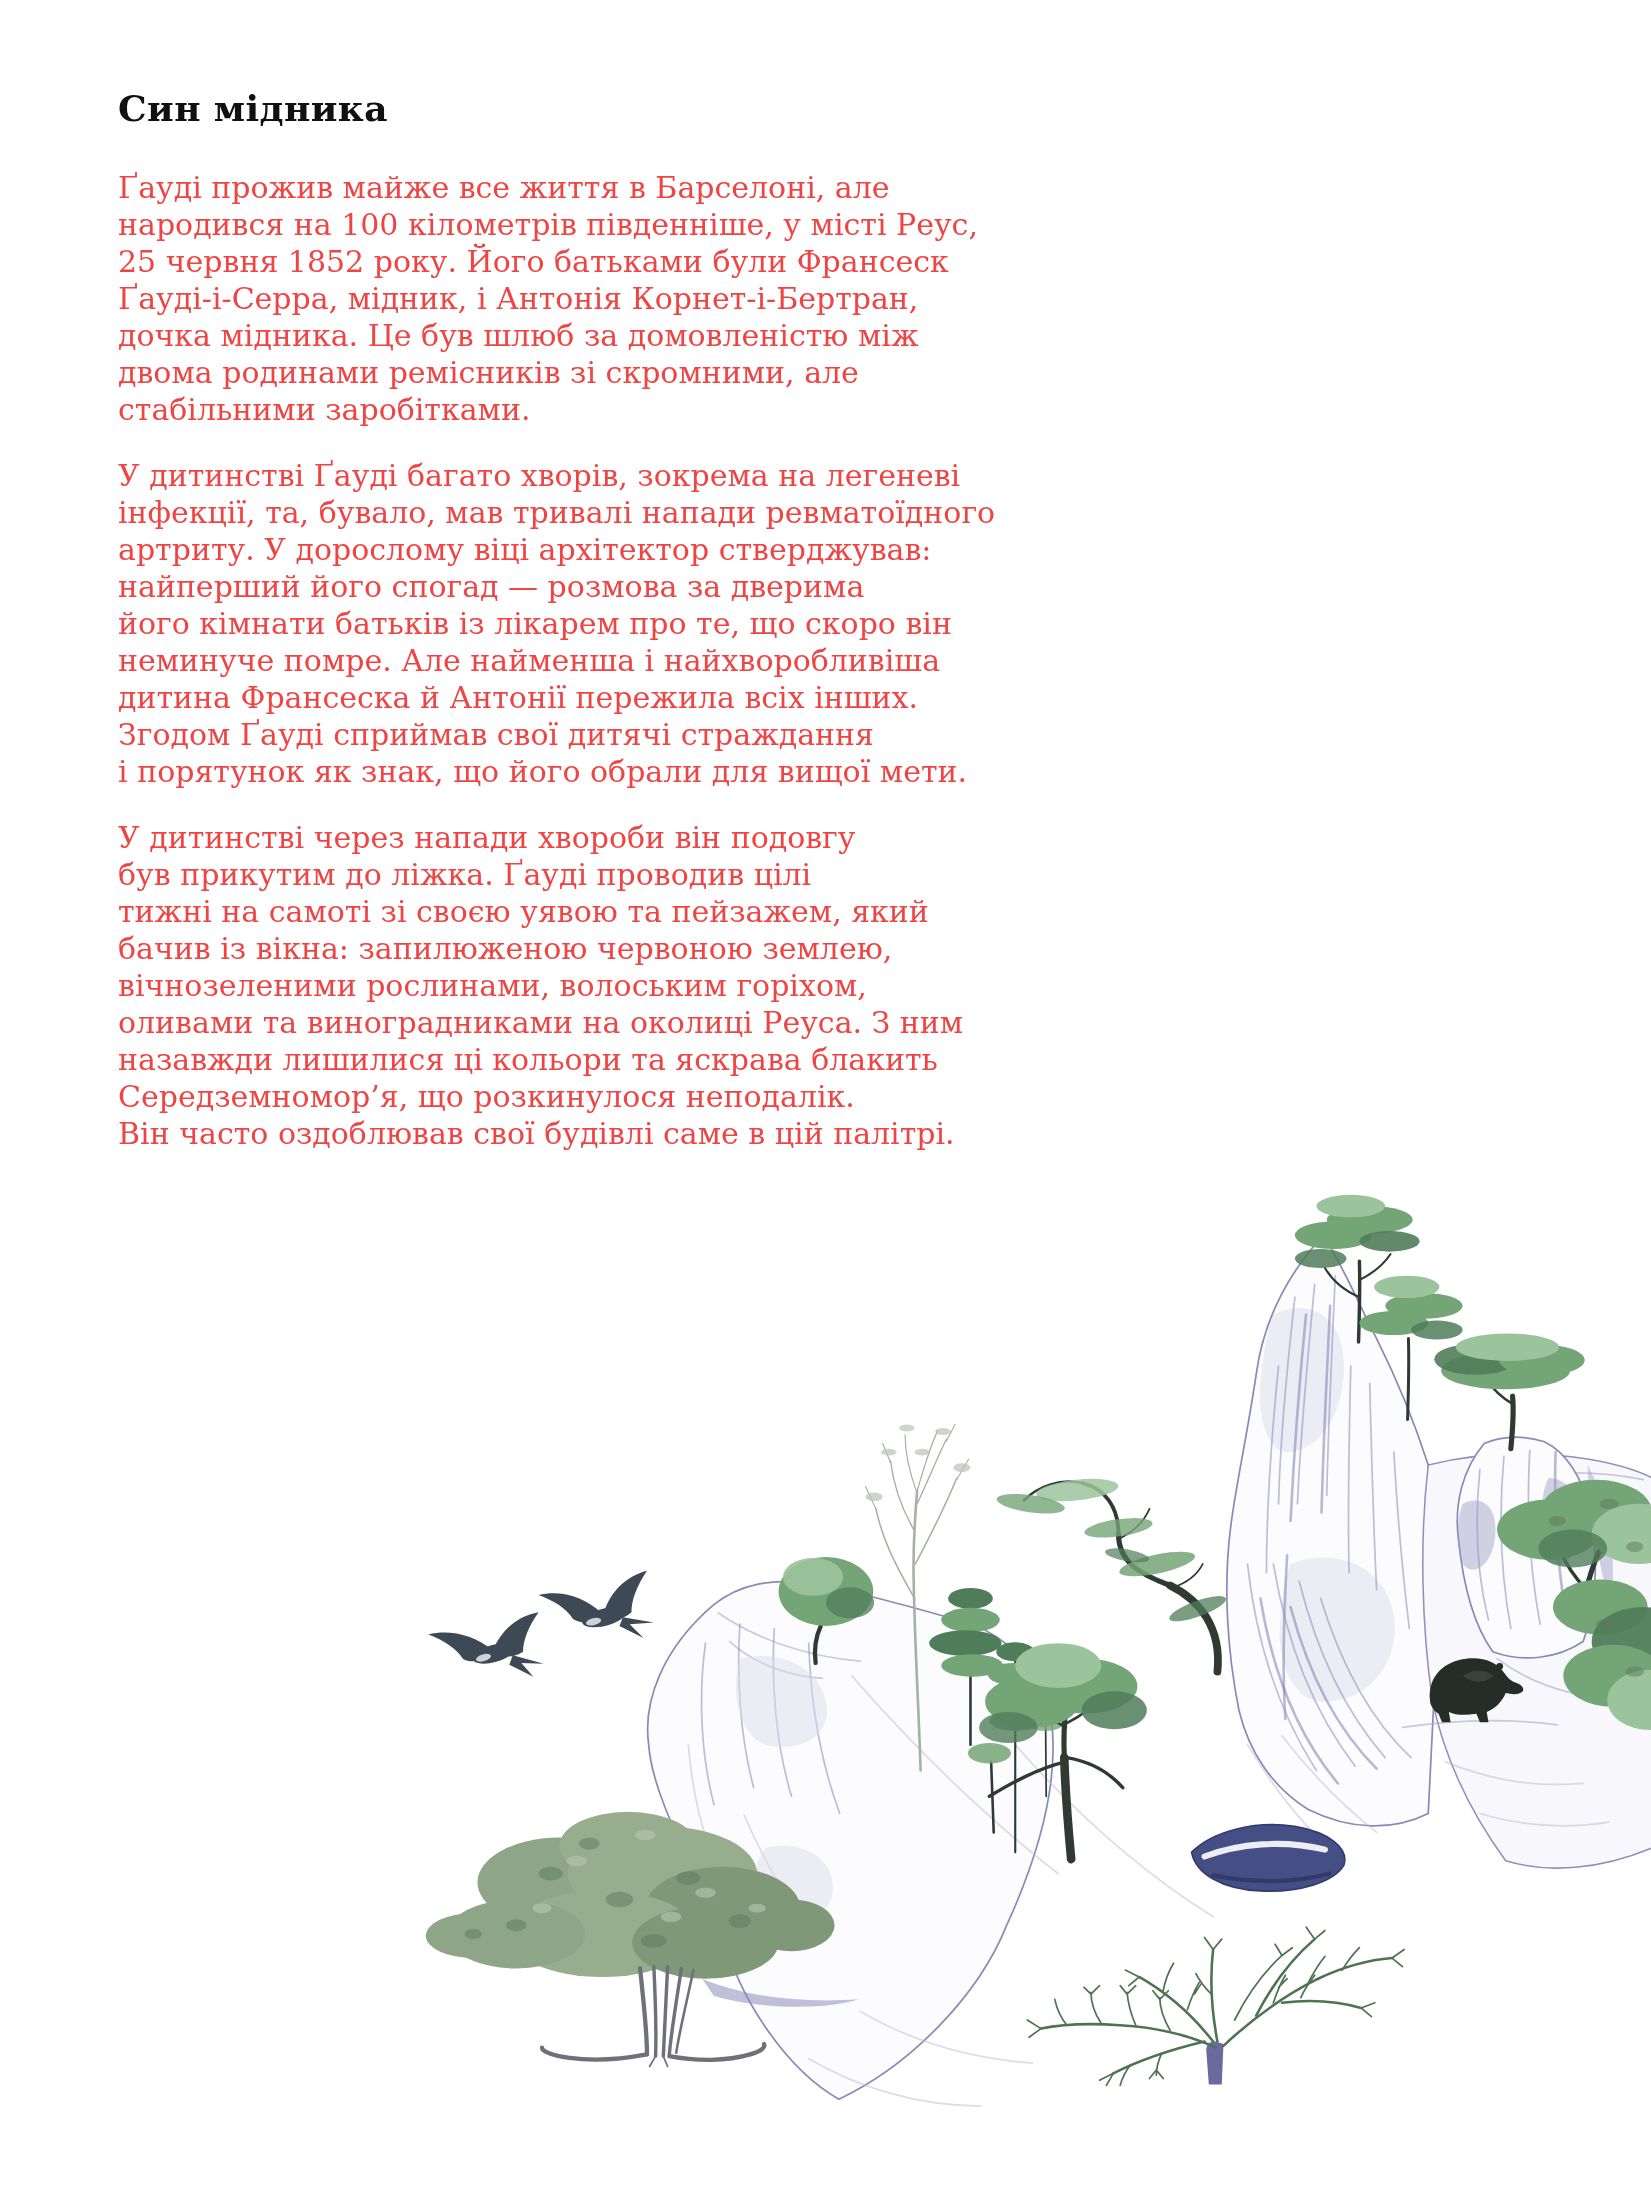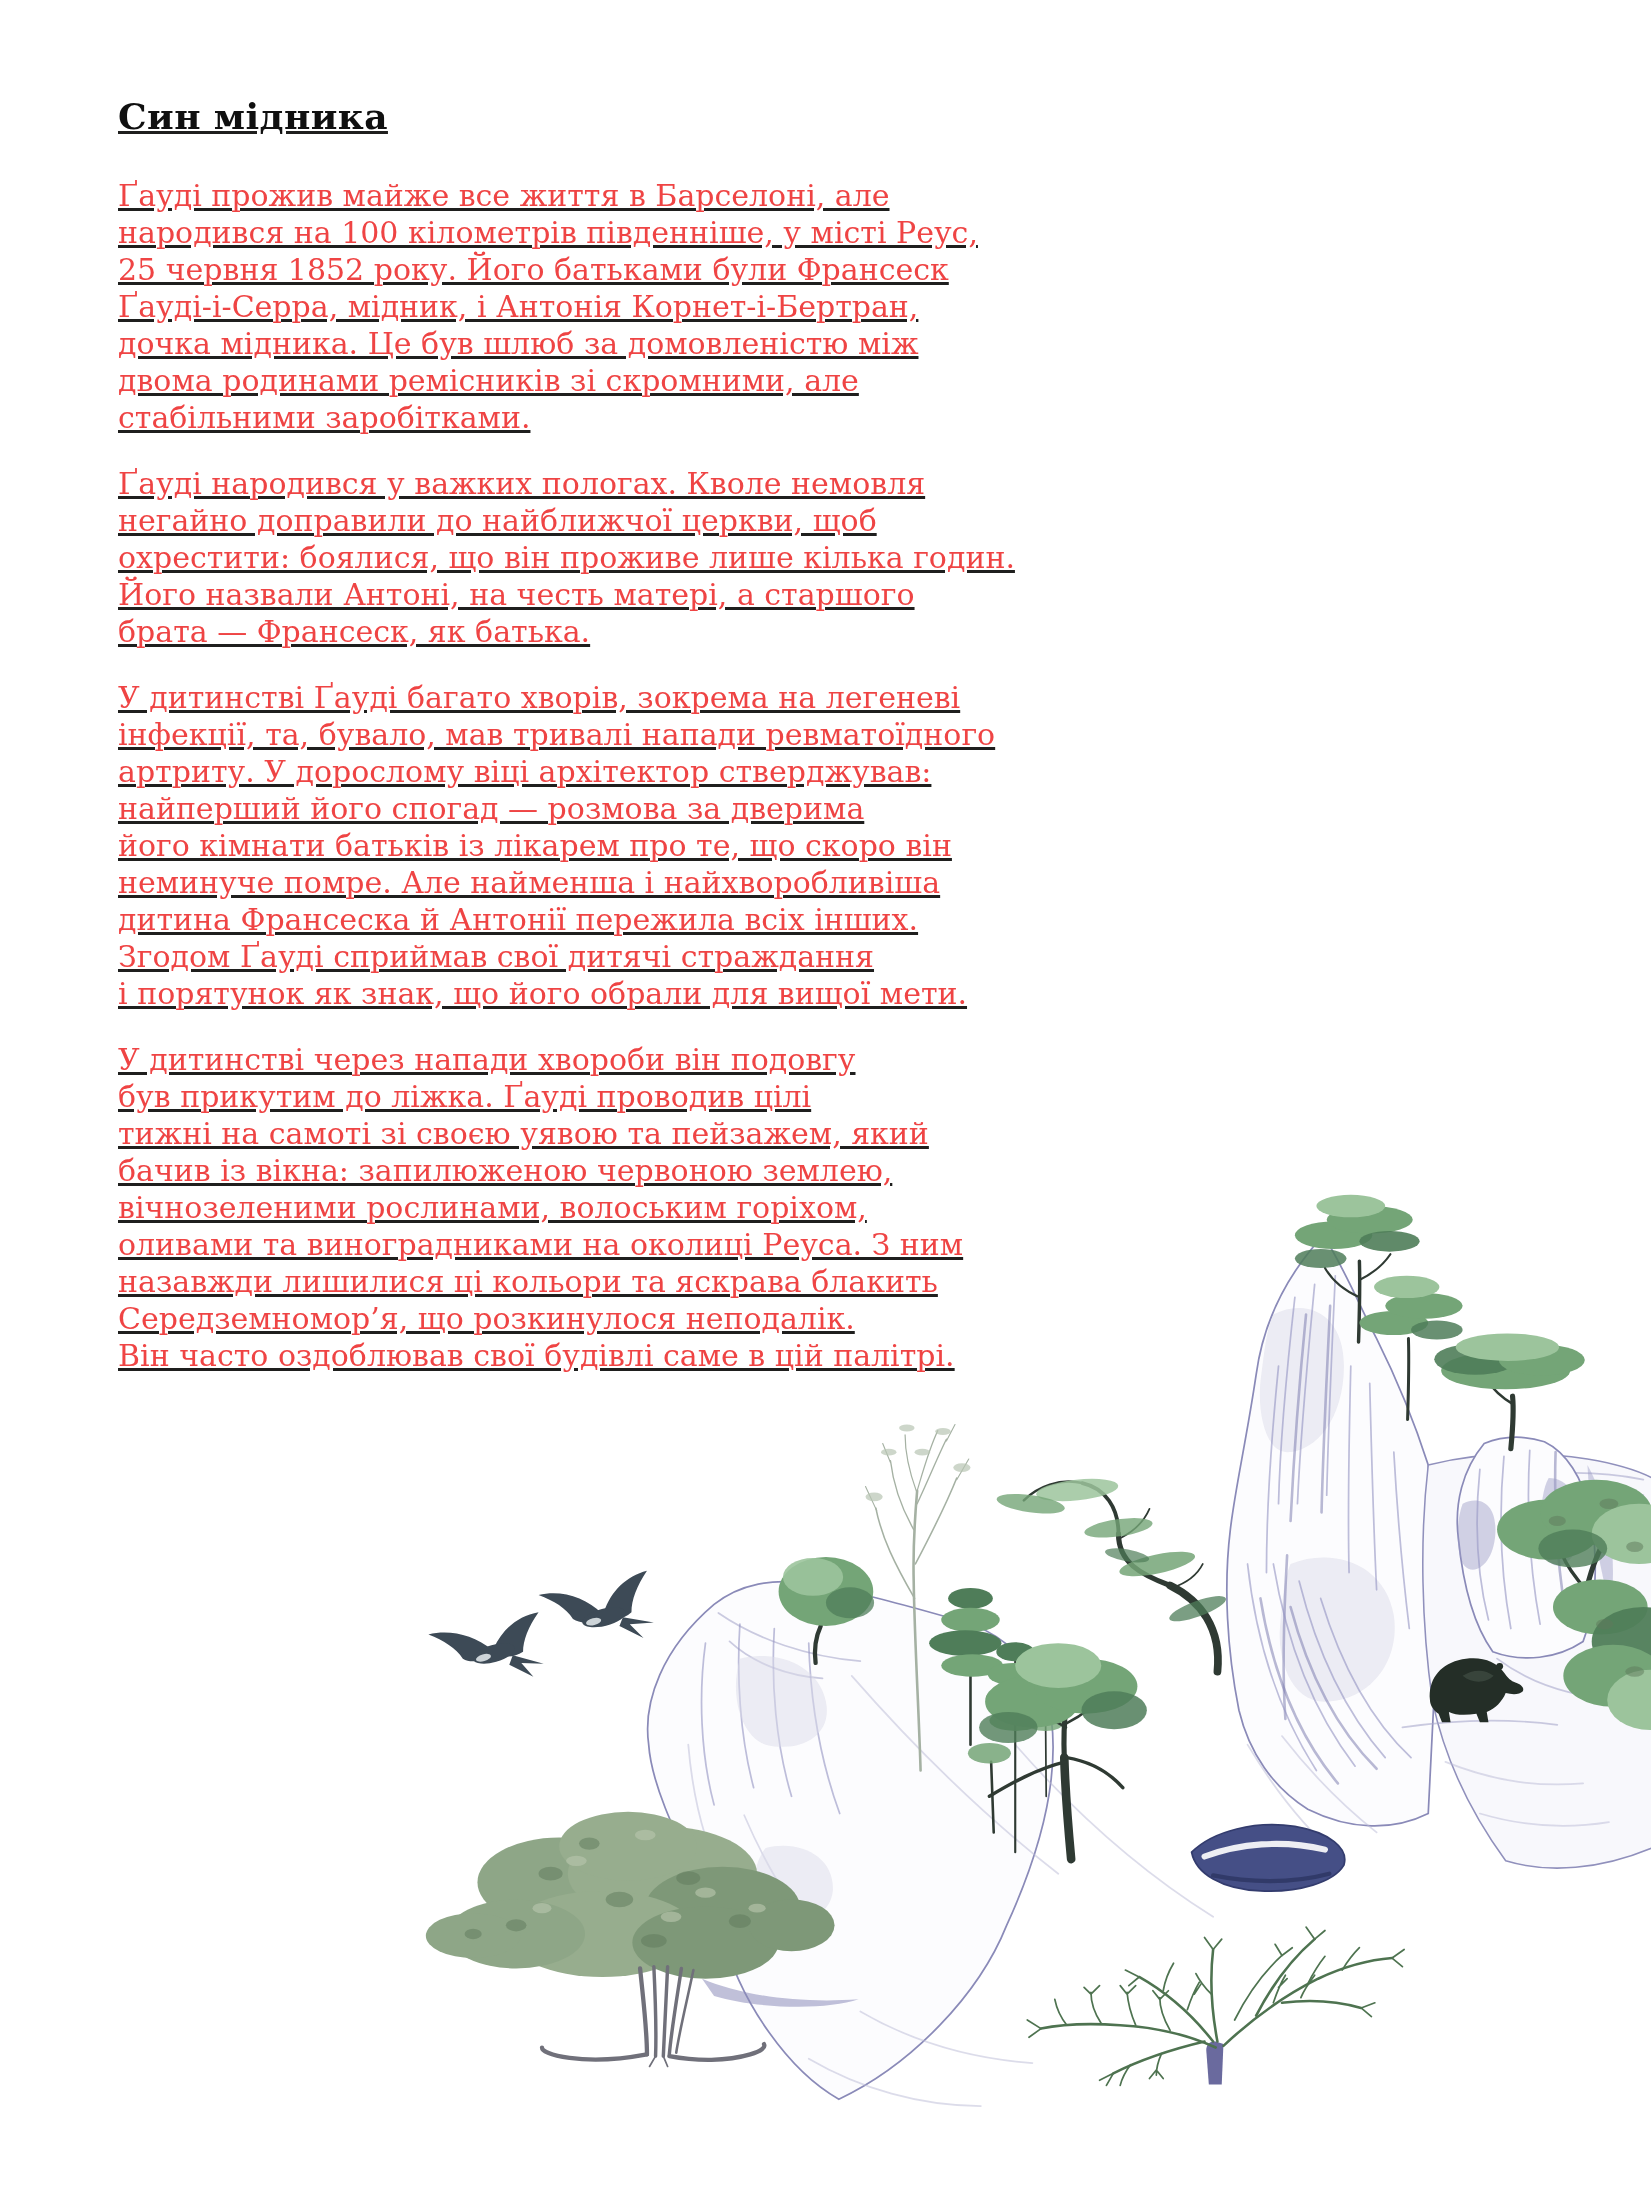--- a/index.html
+++ b/index.html
@@ -1,18 +1,18 @@
 <!DOCTYPE html>
 <html style="font-size:13.8px"><head>
 <meta charset="utf-8">
 <style>
   html,body{margin:0;padding:0;background:#ffffff;}
   .page{position:relative;width:1652px;height:2205px;background:#ffffff;overflow:hidden;
         font-family:"DejaVu Serif","Liberation Serif",serif;color:#1f1f1e;}
-  .text-block{position:absolute;left:118px;top:96px;width:1024px;text-decoration:underline;}
+  .text-block{position:absolute;left:118px;top:88px;width:1024px;}
   .title{font-size:36px;line-height:41px;font-weight:bold;color:#101010;margin:0 0 40px 0;letter-spacing:0.4px;}
   .para{font-size:30px;line-height:37px;margin:0 0 29px 0;white-space:pre-line;color:#ef4444;}
   .illus{position:absolute;left:258px;top:1194px;width:1394px;height:1011px;margin:0;}
   .illus svg{display:block;width:100%;height:100%;}
   
   .rock{fill:#fcfcfe;stroke:#8a8ab8;stroke-width:2;}
   .rock2{fill:#f8f8fc;stroke:#9090bc;stroke-width:1.8;}
   .h1s{stroke:#9393c2;stroke-width:2;fill:none;opacity:.6;stroke-linecap:round;}
   .h2s{stroke:#7474aa;stroke-width:3;fill:none;opacity:.5;stroke-linecap:round;}
   .f1{stroke:#a8a8cc;stroke-width:2;fill:none;opacity:.6;stroke-linecap:round;}
@@ -35,25 +35,20 @@
 
   <main class="text-block">
     <h1 class="title">Син мідника</h1>
     <p class="para">Ґауді прожив майже все життя в Барселоні, але
 народився на 100 кілометрів південніше, у місті Реус,
 25 червня 1852 року. Його батьками були Франсеск
 Ґауді-і-Серра, мідник, і Антонія Корнет-і-Бертран,
 дочка мідника. Це був шлюб за домовленістю між
 двома родинами ремісників зі скромними, але
 стабільними заробітками.</p>
-    <p class="para">Ґауді народився у важких пологах. Кволе немовля
-негайно доправили до найближчої церкви, щоб
-охрестити: боялися, що він проживе лише кілька годин.
-Його назвали Антоні, на честь матері, а старшого
-брата — Франсеск, як батька.</p>
     <p class="para">У дитинстві Ґауді багато хворів, зокрема на легеневі
 інфекції, та, бувало, мав тривалі напади ревматоїдного
 артриту. У дорослому віці архітектор стверджував:
 найперший його спогад — розмова за дверима
 його кімнати батьків із лікарем про те, що скоро він
 неминуче помре. Але найменша і найхворобливіша
 дитина Франсеска й Антонії пережила всіх інших.
 Згодом Ґауді сприймав свої дитячі страждання
 і порятунок як знак, що його обрали для вищої мети.</p>
     <p class="para">У дитинстві через напади хвороби він подовгу

